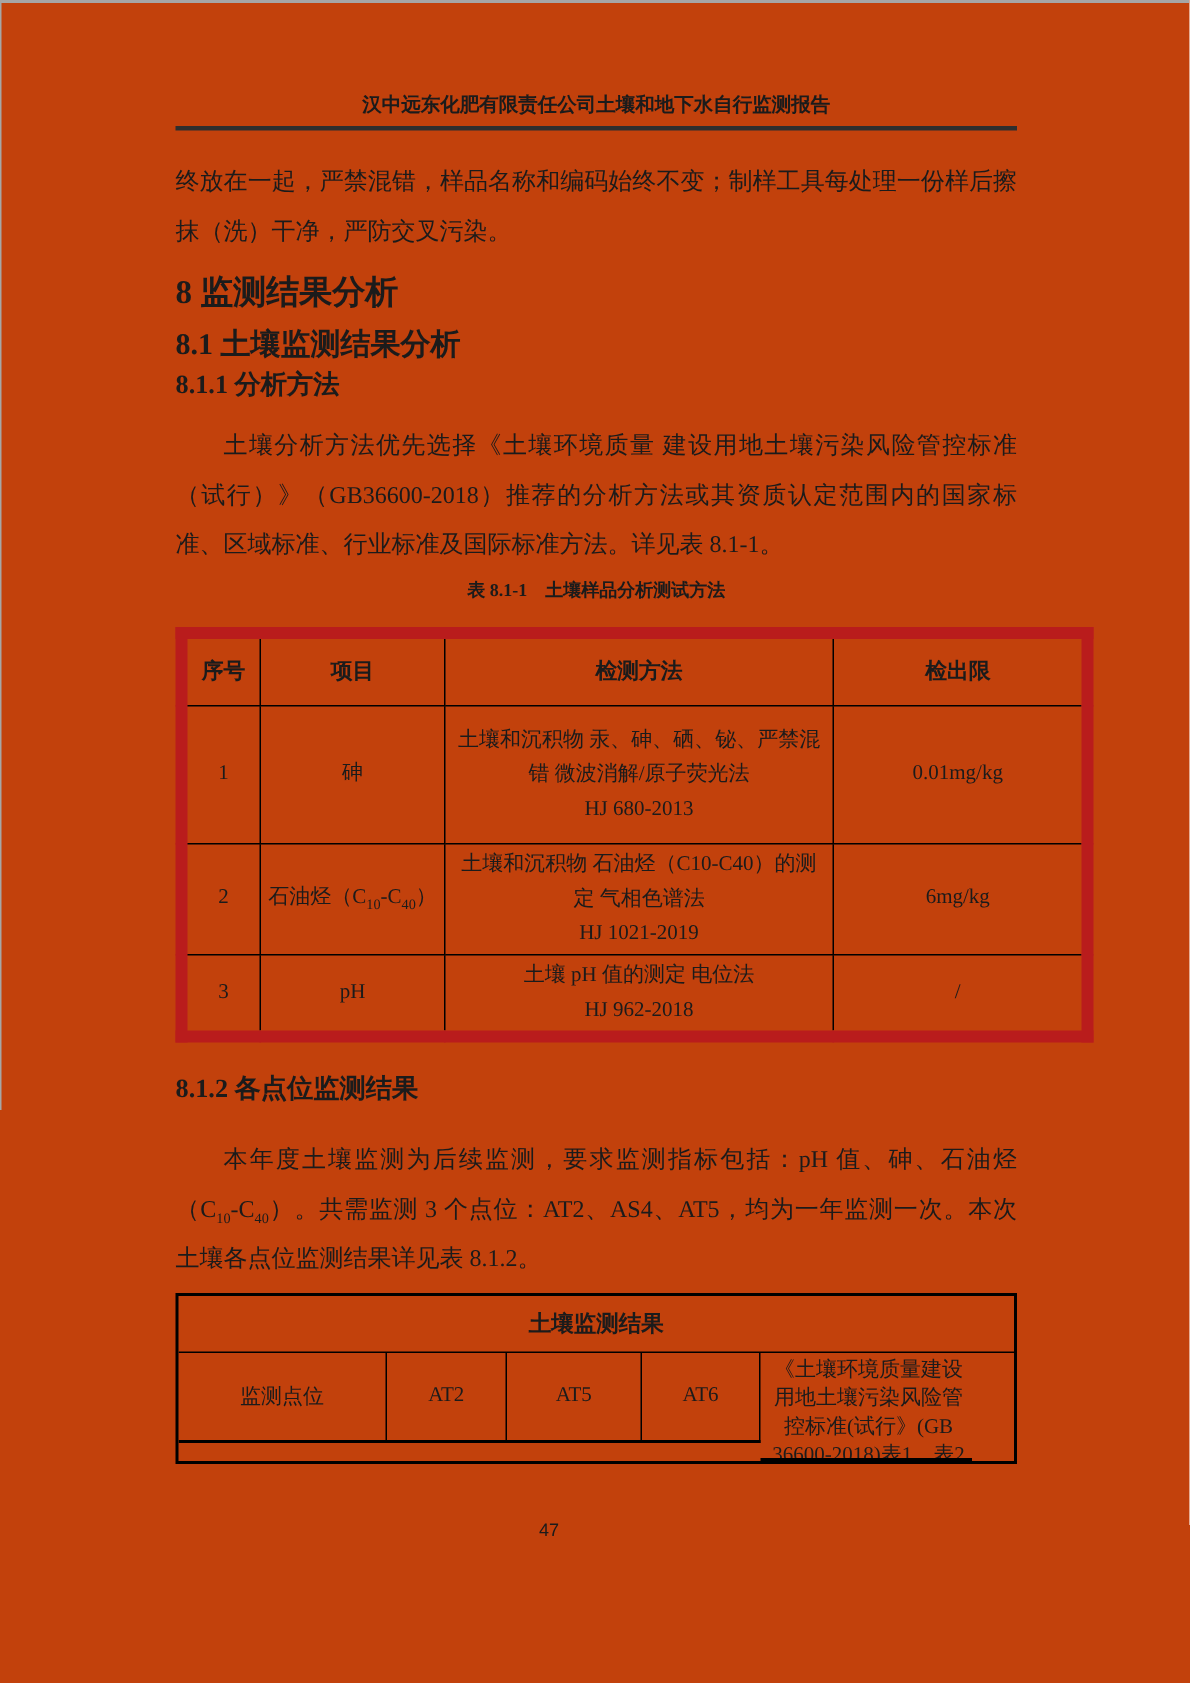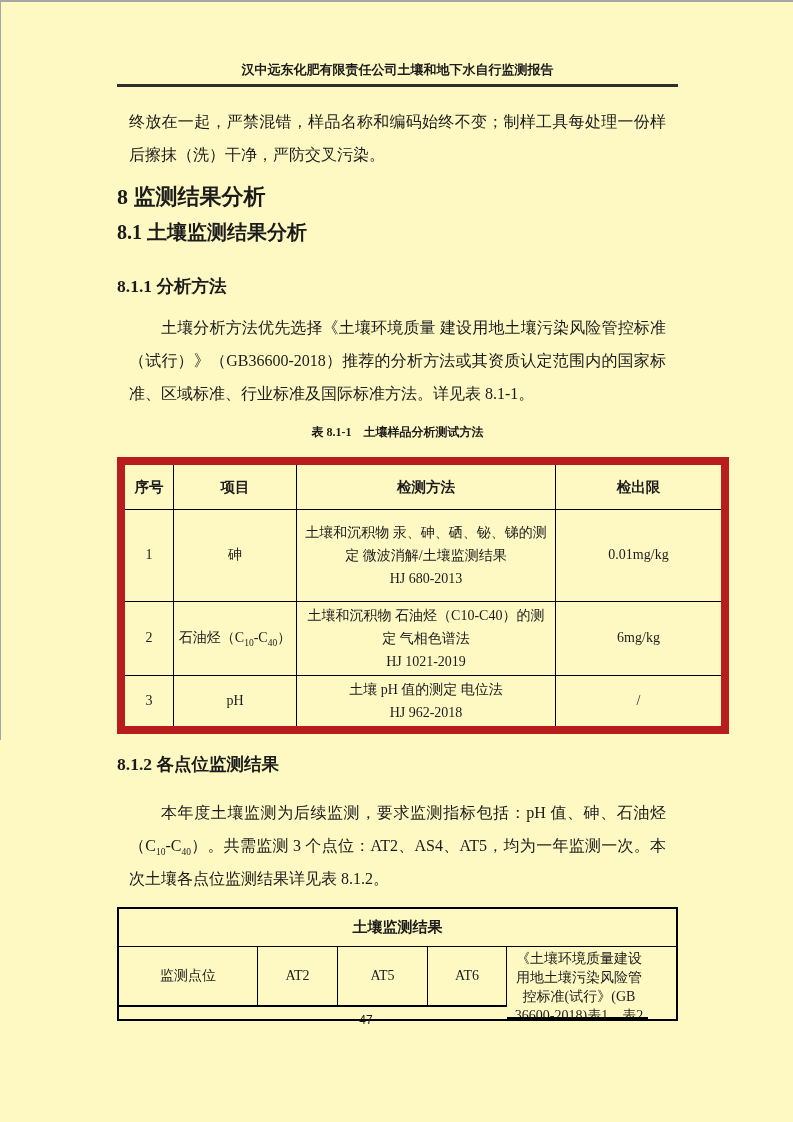--- a/index.html
+++ b/index.html
@@ -1,44 +1,44 @@
 <!DOCTYPE html>
 <html><head>
 <meta charset="utf-8">
 <style>
   html,body{margin:0;padding:0;background:#ffffff;}
   .page{
     position:relative;
     width:793px;height:1122px;
-    background:#fef9c3;
+    background:#c2410c;
     font-family:"Liberation Serif",serif;
     color:#1b1b1b;
     overflow:hidden;
   }
   .edge-top{position:absolute;left:0;top:0;width:793px;height:2px;background:#a6a6a6;}
   .edge-left{position:absolute;left:0;top:0;width:1px;height:740px;background:#a6a6a6;}
   .content{position:absolute;left:117px;top:0;width:561px;}
 
   .running-header{
     padding-top:61px;padding-bottom:5px;
     border-bottom:3px solid #2e2e2e;
     text-align:center;
     font-size:13px;font-weight:bold;line-height:18px;
   }
-  p{margin:12px;}
+  p{margin:0;}
   .body-par{
     font-size:16px;line-height:33px;
     text-align:justify;
   }
   .indent{text-indent:2em;}
   .intro{margin-top:18px;}
   .h1{margin-top:10px;font-size:22px;font-weight:bold;line-height:28px;}
   .h2{margin-top:8px;font-size:20px;font-weight:bold;line-height:27px;}
   .h3{font-size:17.5px;font-weight:bold;line-height:24px;}
-  .h3-1{margin-top:28px;}
+  .h3-1{}
   .h3-2{margin-top:18px;}
   .method-par{margin-top:13px;}
   .results-par{margin-top:20px;}
   .tbl-caption{
     margin-top:3px;text-align:center;
     font-size:12px;font-weight:bold;line-height:21px;
   }
   .tbl-caption-2{margin-top:0;}
 
   
@@ -139,21 +139,21 @@
           <tr class="t1-head">
         <th class="col-no">序号</th>
         <th class="col-item">项目</th>
         <th class="col-method">检测方法</th>
         <th class="col-limit">检出限</th>
       </tr>
       <tr class="t1-r1">
         <td>1</td>
         <td>砷</td>
         <td>
-          <div class="method-lines">土壤和沉积物  汞、砷、硒、铋、锑的测定  微波消解/土壤监测结果</div>
+          <div class="method-lines">土壤和沉积物  汞、砷、硒、铋、严禁混错  微波消解/原子荧光法</div>
           <div class="method-lines">HJ 680-2013</div>
         </td>
         <td>0.01mg/kg</td>
       </tr>
       <tr class="t1-r2">
         <td>2</td>
         <td><span>石油烃（C</span><sub>10</sub><span>-C</span><sub>40</sub><span>）</span></td>
         <td>
           <div class="method-lines">土壤和沉积物  石油烃（C10-C40）的测定  气相色谱法</div>
           <div class="method-lines">HJ 1021-2019</div>

